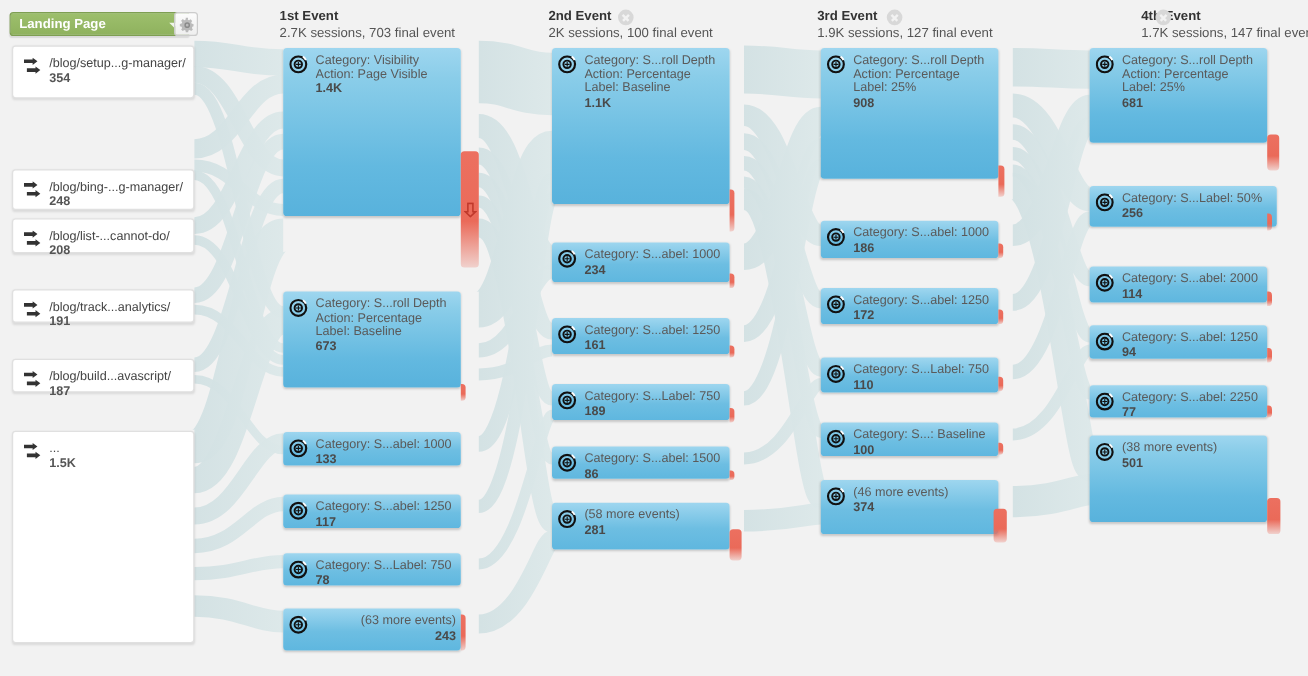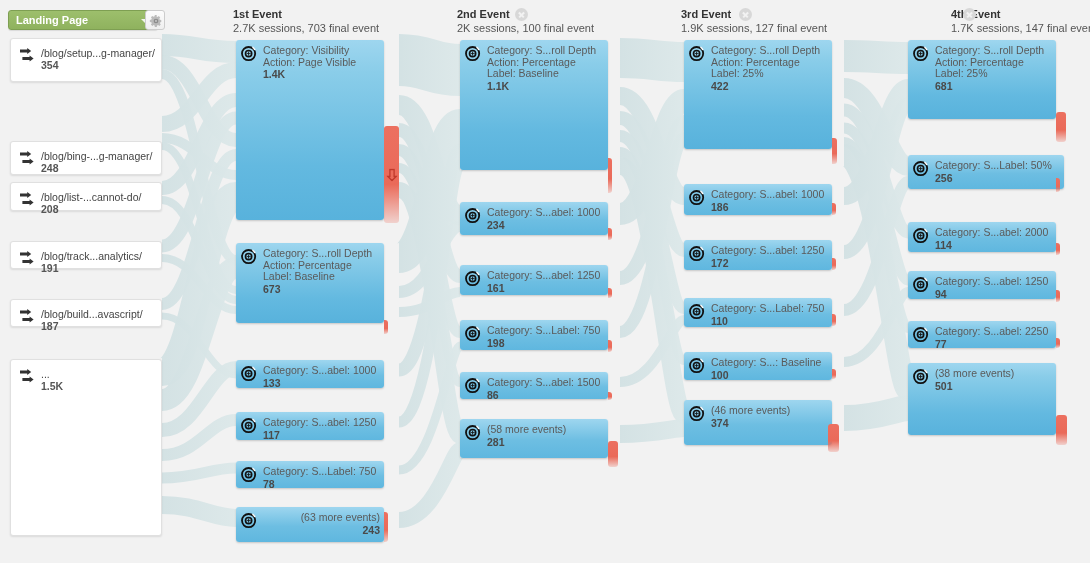--- a/index.html
+++ b/index.html
@@ -310,21 +310,21 @@
           <div class="lp-count">1.5K</div>
         </div>
       </div>
     </div>
 
   <div id="ev-cols">
       <div class="col-head" style="left: 233px; top: 8px;">
         <div class="col-title">1st Event</div>
         <div class="col-sub">2.7K sessions, 703 final event</div>
       </div>
-      <div class="ev-node" style="left: 236px; top: 40px; width: 148px; height: 180px;">
+      <div class="ev-node" style="left: 236px; top: 40px; width: 148px; height: 140px;">
         <div class="ev-inner">
           <span class="ev-icon"><svg width="16" height="16" viewBox="0 0 16 16">
               <circle cx="7.6" cy="7.6" r="6.6" fill="none" stroke="#111" stroke-width="1.8"></circle>
               <circle cx="7.6" cy="7.6" r="3.1" fill="none" stroke="#111" stroke-width="1.6"></circle>
               <path d="M11.5 1.2 A6.6 6.6 0 0 1 13.9 4.0" fill="none" stroke="#fff" stroke-width="1.6"></path>
               <path fill="#111" d="M7.2 5.6h.9v1.6h1.6v.9H8.1v1.6h-.9V8.1H5.6v-.9h1.6z"></path>
             </svg></span>
           <div class="ev-line">Category: Visibility</div>
           <div class="ev-line">Action: Page Visible</div>
           <div class="ev-count">1.4K</div>
@@ -444,21 +444,21 @@
       </div>
       <div class="ev-node small" style="left: 460px; top: 320px; width: 148px; height: 30px;">
         <div class="ev-inner">
           <span class="ev-icon"><svg width="16" height="16" viewBox="0 0 16 16">
               <circle cx="7.6" cy="7.6" r="6.6" fill="none" stroke="#111" stroke-width="1.8"></circle>
               <circle cx="7.6" cy="7.6" r="3.1" fill="none" stroke="#111" stroke-width="1.6"></circle>
               <path d="M11.5 1.2 A6.6 6.6 0 0 1 13.9 4.0" fill="none" stroke="#fff" stroke-width="1.6"></path>
               <path fill="#111" d="M7.2 5.6h.9v1.6h1.6v.9H8.1v1.6h-.9V8.1H5.6v-.9h1.6z"></path>
             </svg></span>
           <div class="ev-line">Category: S...Label: 750</div>
-          <div class="ev-count">198</div>
+          <div class="ev-count">189</div>
         </div>
       </div>
       <div class="ev-node small" style="left: 460px; top: 372px; width: 148px; height: 27px;">
         <div class="ev-inner">
           <span class="ev-icon"><svg width="16" height="16" viewBox="0 0 16 16">
               <circle cx="7.6" cy="7.6" r="6.6" fill="none" stroke="#111" stroke-width="1.8"></circle>
               <circle cx="7.6" cy="7.6" r="3.1" fill="none" stroke="#111" stroke-width="1.6"></circle>
               <path d="M11.5 1.2 A6.6 6.6 0 0 1 13.9 4.0" fill="none" stroke="#fff" stroke-width="1.6"></path>
               <path fill="#111" d="M7.2 5.6h.9v1.6h1.6v.9H8.1v1.6h-.9V8.1H5.6v-.9h1.6z"></path>
             </svg></span>
@@ -493,21 +493,21 @@
         <div class="ev-inner">
           <span class="ev-icon"><svg width="16" height="16" viewBox="0 0 16 16">
               <circle cx="7.6" cy="7.6" r="6.6" fill="none" stroke="#111" stroke-width="1.8"></circle>
               <circle cx="7.6" cy="7.6" r="3.1" fill="none" stroke="#111" stroke-width="1.6"></circle>
               <path d="M11.5 1.2 A6.6 6.6 0 0 1 13.9 4.0" fill="none" stroke="#fff" stroke-width="1.6"></path>
               <path fill="#111" d="M7.2 5.6h.9v1.6h1.6v.9H8.1v1.6h-.9V8.1H5.6v-.9h1.6z"></path>
             </svg></span>
           <div class="ev-line">Category: S...roll Depth</div>
           <div class="ev-line">Action: Percentage</div>
           <div class="ev-line">Label: 25%</div>
-          <div class="ev-count">422</div>
+          <div class="ev-count">908</div>
         </div>
       </div>
       <div class="ev-node small" style="left: 684px; top: 184px; width: 148px; height: 31px;">
         <div class="ev-inner">
           <span class="ev-icon"><svg width="16" height="16" viewBox="0 0 16 16">
               <circle cx="7.6" cy="7.6" r="6.6" fill="none" stroke="#111" stroke-width="1.8"></circle>
               <circle cx="7.6" cy="7.6" r="3.1" fill="none" stroke="#111" stroke-width="1.6"></circle>
               <path d="M11.5 1.2 A6.6 6.6 0 0 1 13.9 4.0" fill="none" stroke="#fff" stroke-width="1.6"></path>
               <path fill="#111" d="M7.2 5.6h.9v1.6h1.6v.9H8.1v1.6h-.9V8.1H5.6v-.9h1.6z"></path>
             </svg></span>

